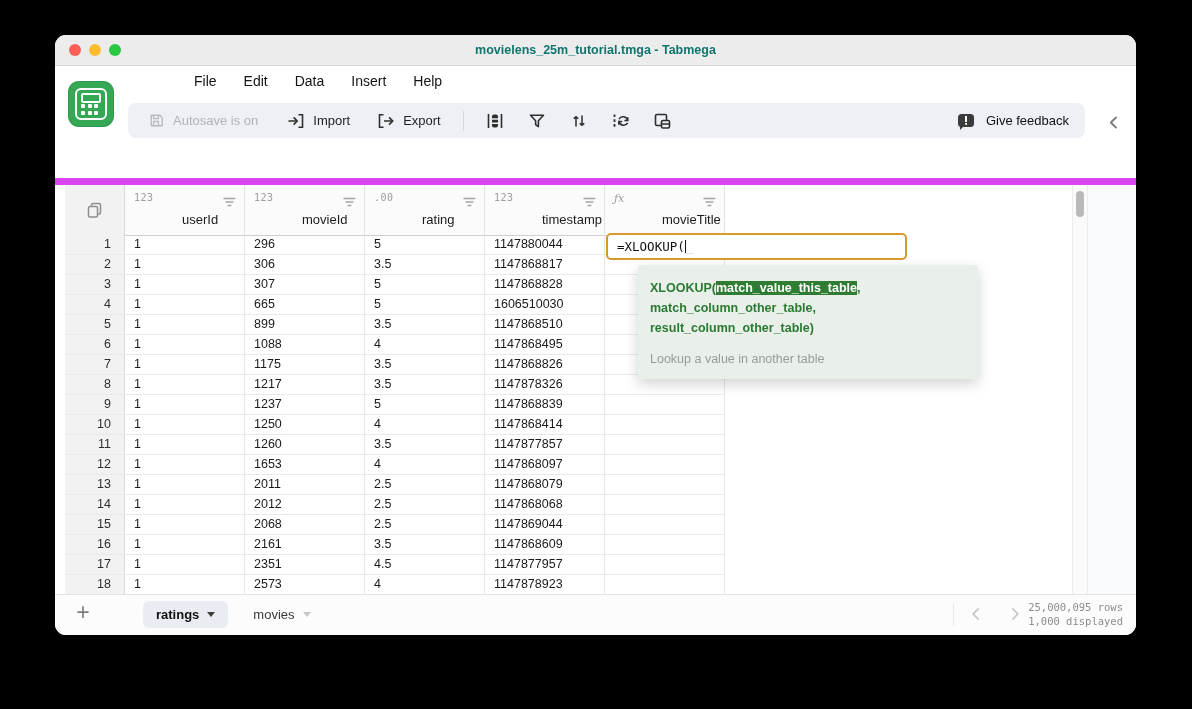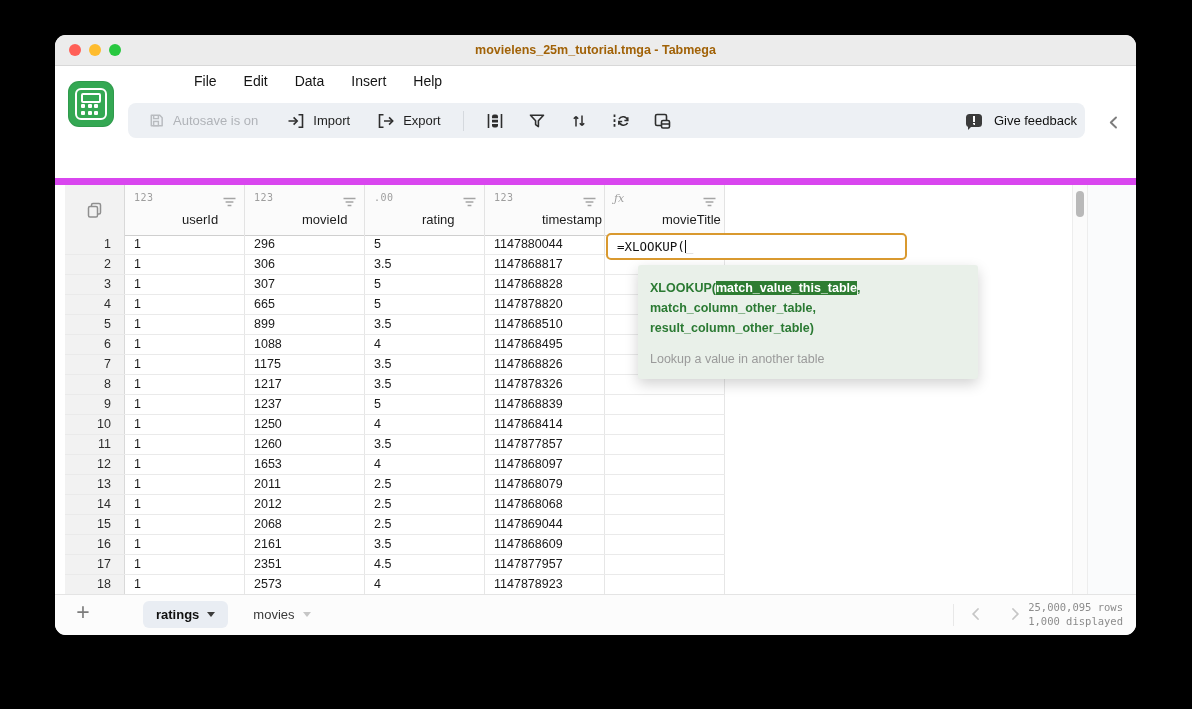--- a/index.html
+++ b/index.html
@@ -14,21 +14,21 @@
     box-shadow:0 22px 60px rgba(0,0,0,.6);
   }
   
   .titlebar{position:absolute;left:0;top:0;right:0;height:30px;background:#ececec;border-bottom:1px solid #d8d8d8;}
   .lights{position:absolute;left:14px;top:9px;display:flex;gap:8px;}
   .light{width:12px;height:12px;border-radius:50%;}
   .light.red{background:#ff5f57;}
   .light.yellow{background:#febc2e;}
   .light.green{background:#28c840;}
   .wtitle{position:absolute;left:0;right:0;top:0;height:30px;line-height:30px;text-align:center;
-    font-size:12.5px;font-weight:bold;color:#a16207;}
+    font-size:12.5px;font-weight:bold;color:#0f766e;}
   
   .menubar{position:absolute;left:139px;top:38px;display:flex;gap:27px;font-size:14px;color:#141414;}
   .menu-item{cursor:default;}
   .app-icon{position:absolute;left:13px;top:46px;width:46px;height:46px;border-radius:11px;background:#34a853;
     box-shadow:inset 0 0 0 1px rgba(0,0,0,.08);}
   .app-glyph{position:absolute;left:7px;top:7px;width:28px;height:28px;border:2px solid #fff;border-radius:6px;}
   .app-screen{position:absolute;left:4px;top:3px;width:16px;height:6px;border:2px solid #fff;border-radius:2px;}
   .app-keys{position:absolute;left:4px;top:14px;width:20px;display:grid;grid-template-columns:repeat(3,4px);grid-auto-rows:4px;gap:2.5px;}
   .app-keys i{background:#fff;border-radius:1px;}
   
@@ -36,21 +36,21 @@
     display:flex;align-items:center;font-size:13px;color:#1f1f1f;}
   .tb-group{display:flex;align-items:center;gap:7px;}
   .autosave{margin-left:18px;color:#aeb2b7;}
   .autosave .lbl{color:#b0b3b8;}
   .tb-import{margin-left:28px;}
   .tb-export{margin-left:26px;}
   .tb-divider{width:1px;height:20px;background:#d5d9de;margin-left:22px;}
   .tb-icons{display:flex;align-items:center;gap:22px;margin-left:21px;}
   .tb-icon{display:flex;align-items:center;justify-content:center;width:20px;height:20px;cursor:pointer;}
   .tb-spacer{flex:1;}
-  .feedback{display:flex;align-items:center;gap:12px;margin-right:8px;color:#111;cursor:pointer;}
+  .feedback{display:flex;align-items:center;gap:12px;margin-right:16px;color:#111;cursor:pointer;}
   .fb-bubble{position:relative;width:16px;height:13px;background:#3b3b3b;border-radius:3.5px;}
   .fb-bubble:after{content:"";position:absolute;left:2px;bottom:-3px;border:3px solid transparent;border-top-color:#3b3b3b;border-left-color:#3b3b3b;}
   .fb-ex{position:absolute;left:7px;top:2px;width:2px;height:5.5px;background:#fff;}
   .fb-dot{position:absolute;left:7px;top:9px;width:2px;height:2px;background:#fff;}
   .collapse-btn{position:absolute;right:13px;top:80px;width:16px;height:16px;cursor:pointer;}
   
   .fxbar{position:absolute;left:0;top:138px;right:0;height:34px;background:#fff;}
   .fx-label{position:absolute;left:17px;top:3px;font-family:"DejaVu Serif",serif;font-style:italic;font-size:16px;color:#1a1a1a;}
   .fx-equals{position:absolute;left:50px;top:7px;font-size:12px;color:#555;}
   
@@ -306,21 +306,21 @@
           <div class="cell">307</div>
           <div class="cell">5</div>
           <div class="cell">1147868828</div>
           <div class="cell"></div>
         </div>
         <div class="trow">
           <div class="cell rownum">4</div>
           <div class="cell">1</div>
           <div class="cell">665</div>
           <div class="cell">5</div>
-          <div class="cell">1147878820</div>
+          <div class="cell">1606510030</div>
           <div class="cell"></div>
         </div>
         <div class="trow">
           <div class="cell rownum">5</div>
           <div class="cell">1</div>
           <div class="cell">899</div>
           <div class="cell">3.5</div>
           <div class="cell">1147868510</div>
           <div class="cell"></div>
         </div>

